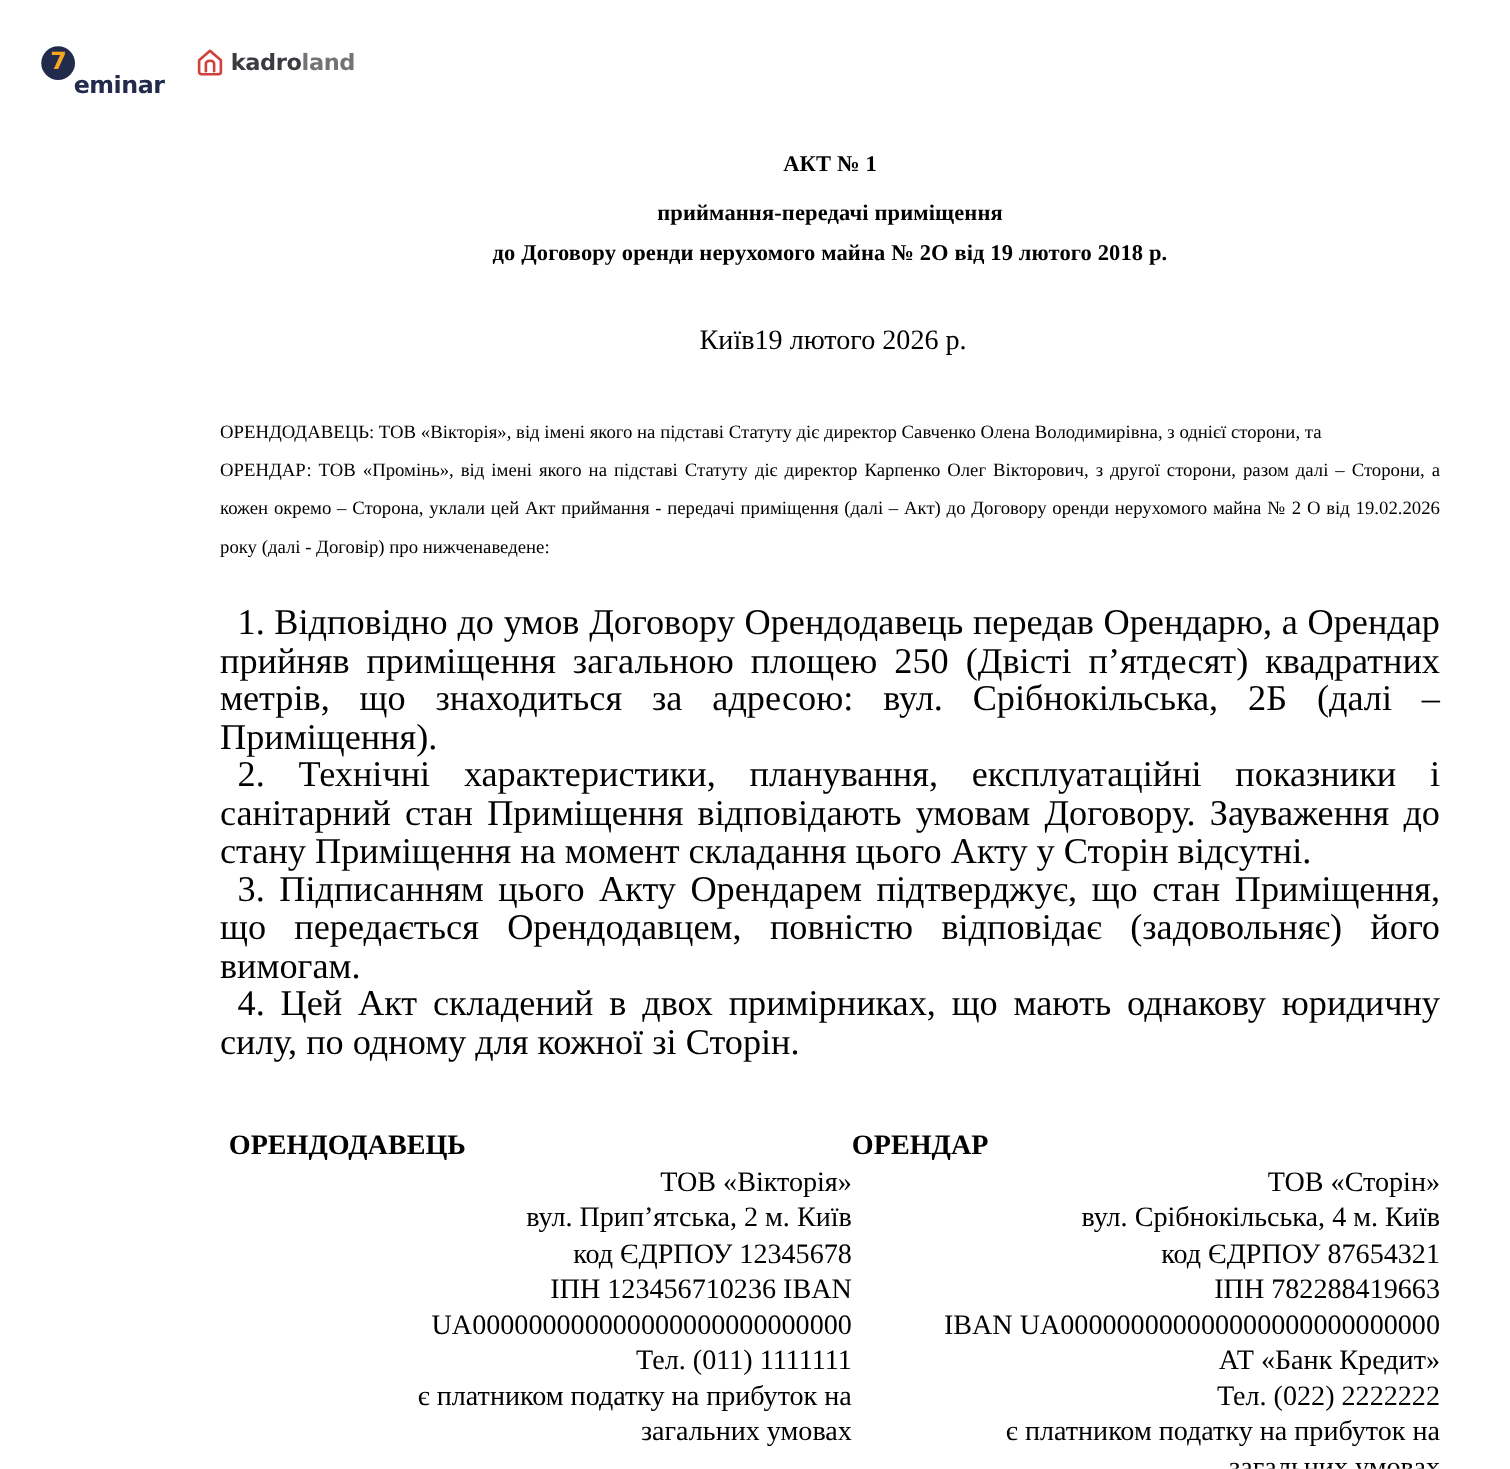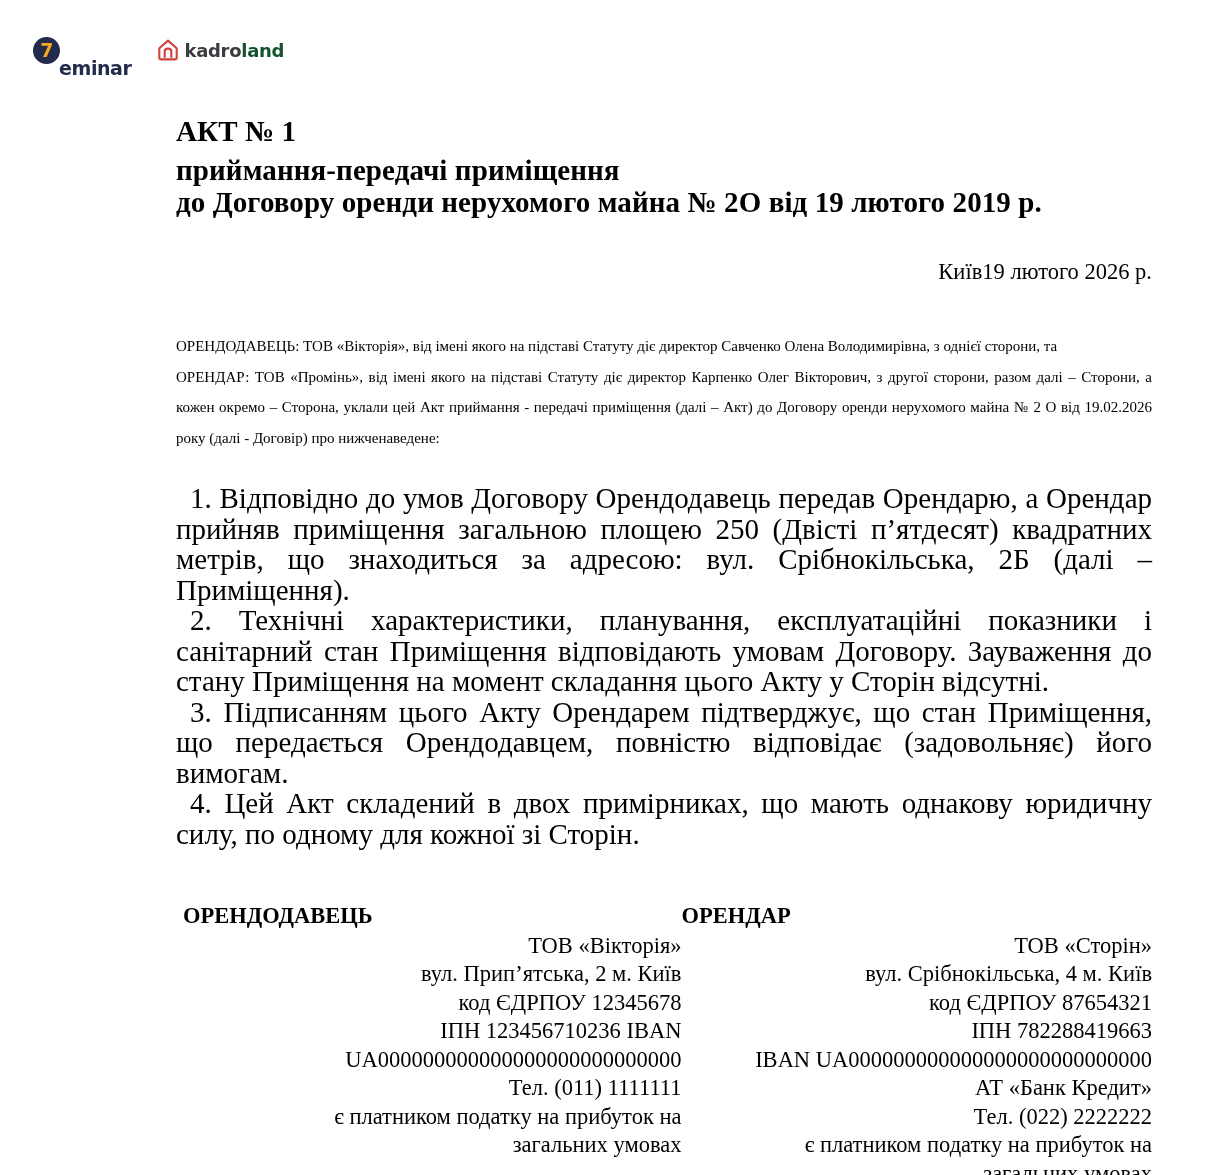--- a/index.html
+++ b/index.html
@@ -77,44 +77,44 @@
     display: block;
   }
   .logo-kadroland-text {
     font-family: "DejaVu Sans", sans-serif;
     font-size: 18px;
     font-weight: 700;
     letter-spacing: -0.3px;
     white-space: nowrap;
   }
   .kl-dark { color: #3b3b40; }
-  .kl-red  { color: #14532d; }
+  .kl-red  { color: #737373; }
 
   
   .page {
     position: absolute;
     left: 176px;
     top: 0;
     width: 976px;
   }
 
   .doc-title {
-    text-align: left;
-    font-weight: 700;
-    font-size: 29px;
+    text-align: center;
+    font-weight: 700;
+    font-size: 18px;
     line-height: 30px;
     letter-spacing: 0.1px;
   }
   .doc-title .t-line1 { margin-top: 116px; }
   .doc-title .t-line2 { margin-top: 9px; }
   .doc-title .t-line3 { margin-top: 2px; }
 
   .place-date-row {
     display: flex;
-    justify-content: flex-end;
+    justify-content: center;
     align-items: baseline;
     margin-top: 41px;
     font-size: 22.5px;
     line-height: 28px;
   }
   .place-date-row .pd-place { padding-left: 5px; }
 
   .body-block {
     margin-top: 45px;
     font-size: 15px;
@@ -183,21 +183,21 @@
     <span class="logo-kadroland-text"><span class="kl-dark">kadro</span><span class="kl-red">land</span></span>
   </div>
 
 </div>
 
 <div class="page">
 
   <div class="doc-title">
     <div class="t-line1">АКТ № 1</div>
     <div class="t-line2">приймання-передачі приміщення</div>
-    <div class="t-line3">до Договору оренди нерухомого майна № 2О від 19 лютого 2019 р.</div>
+    <div class="t-line3">до Договору оренди нерухомого майна № 2О від 19 лютого 2018 р.</div>
   </div>
 
   <div class="place-date-row">
     <span class="pd-place">Київ</span>
     <span class="pd-date">19 лютого 2026 р.</span>
   </div>
 
   <div class="body-block">
     <p class="para-justify">ОРЕНДОДАВЕЦЬ: ТОВ «Вікторія», від імені якого на підставі Статуту діє директор Савченко Олена Володимирівна, з однієї сторони, та</p>
     <p class="para-justify">ОРЕНДАР: ТОВ «Промінь», від імені якого на підставі Статуту діє директор Карпенко Олег Вікторович, з другої сторони, разом далі – Сторони, а кожен окремо – Сторона, уклали цей Акт приймання - передачі приміщення (далі – Акт) до Договору оренди нерухомого майна № 2 О від 19.02.2026 року (далі - Договір) про нижченаведене:</p>

